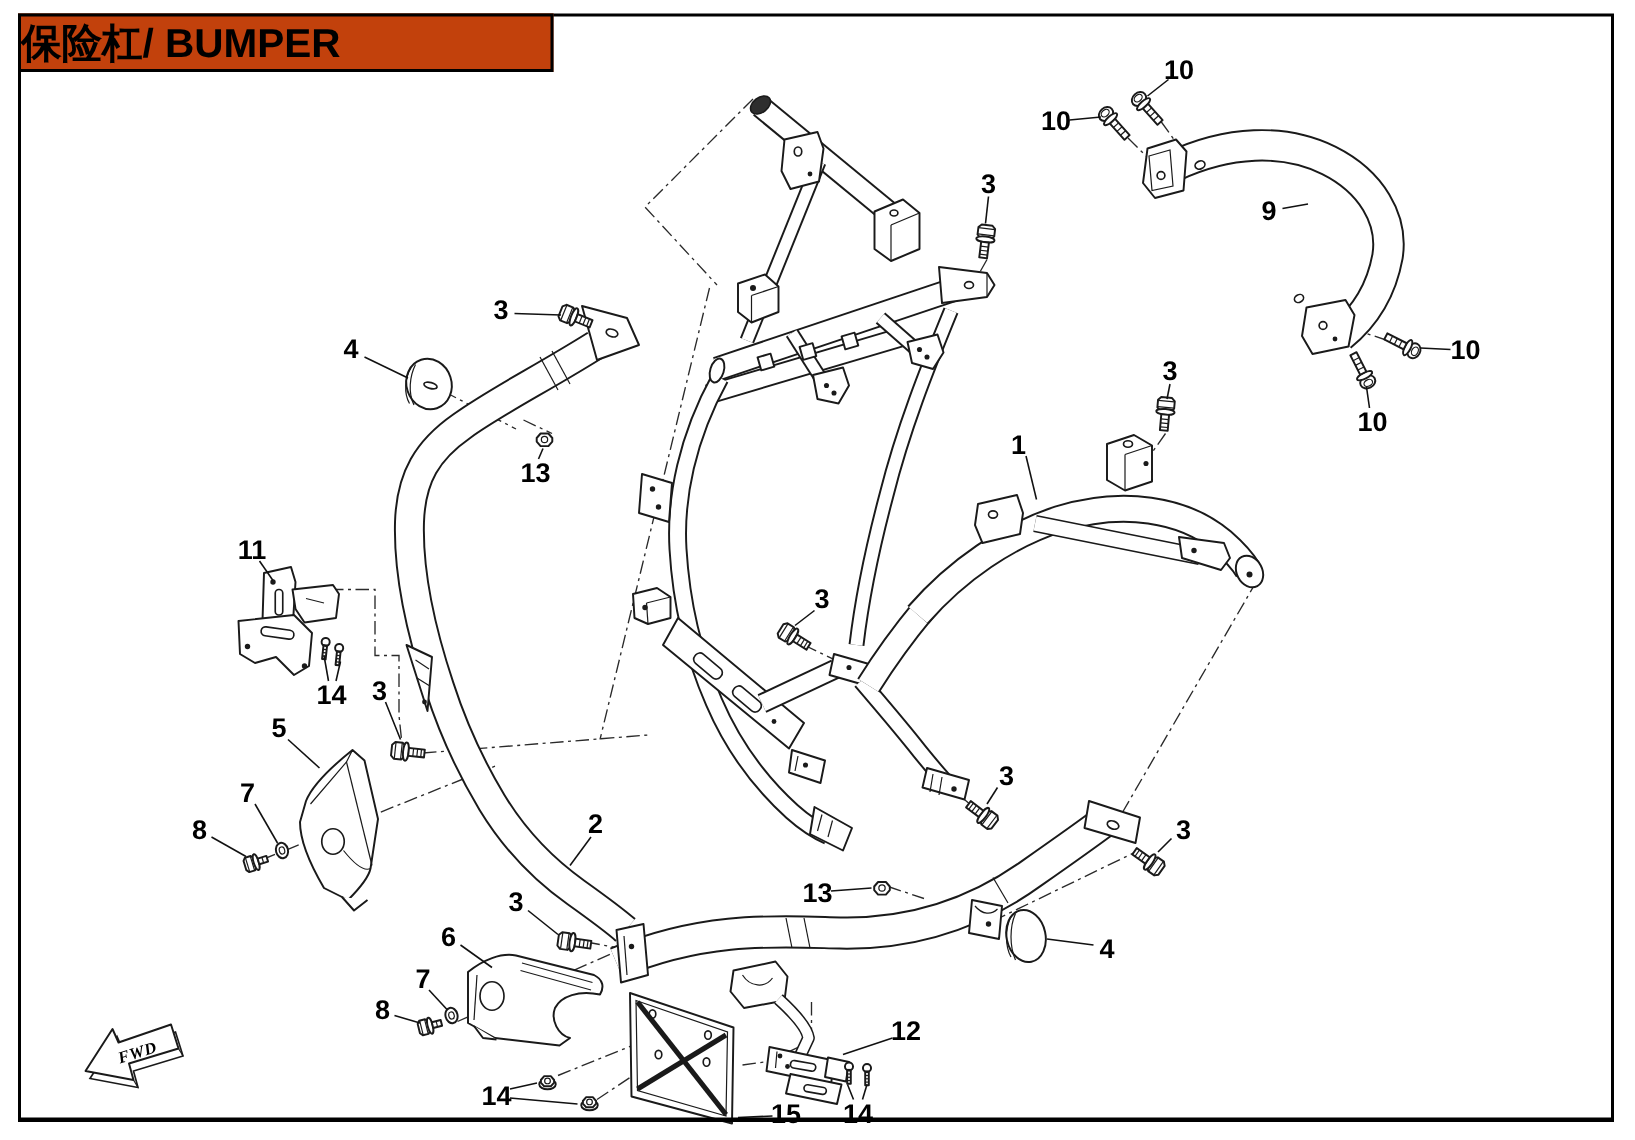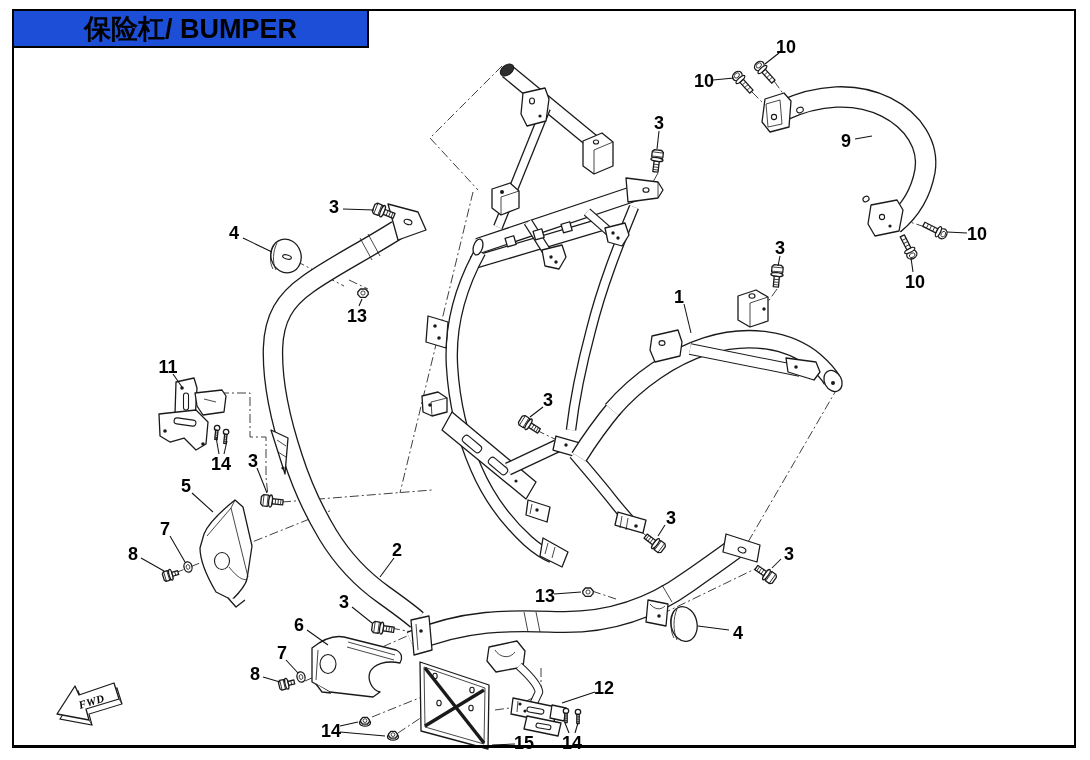--- a/index.html
+++ b/index.html
@@ -1,22 +1,22 @@
 <!DOCTYPE html>
 <html><head>
 <meta charset="utf-8">
 <style>
   html,body{margin:0;padding:0;background:#fff;}
   .page{position:relative;width:1090px;height:760px;background:#fff;overflow:hidden;
         font-family:"Liberation Sans",sans-serif;}
   .border-frame{position:absolute;left:12px;top:9px;width:1064px;height:739px;
         border:2px solid #000;border-bottom-width:3px;box-sizing:border-box;}
   .title-box{position:absolute;left:12px;top:9px;width:357px;height:39px;
-        border:2px solid #000;box-sizing:border-box;background:#1d4ed8;
-        display:flex;align-items:center;justify-content:center;
+        border:2px solid #000;box-sizing:border-box;background:#c2410c;
+        display:flex;align-items:center;
         font-size:27px;font-weight:bold;color:#000;white-space:nowrap;}
   svg.art{position:absolute;left:0;top:0;}
   
   .cl{stroke:#2a2a2a;stroke-width:.9;fill:none;stroke-dasharray:9 3 2 3;}
   
   .to{stroke:#1a1a1a;fill:none;stroke-linecap:butt;stroke-linejoin:round;}
   .ti{stroke:#fff;fill:none;stroke-linecap:butt;stroke-linejoin:round;}
   .wf{fill:#fff;stroke:#1a1a1a;stroke-width:1.3;stroke-linejoin:round;}
   .ln{stroke:#1a1a1a;stroke-width:1.1;fill:none;stroke-linecap:round;}
   .thin{stroke:#1a1a1a;stroke-width:.8;fill:none;}

